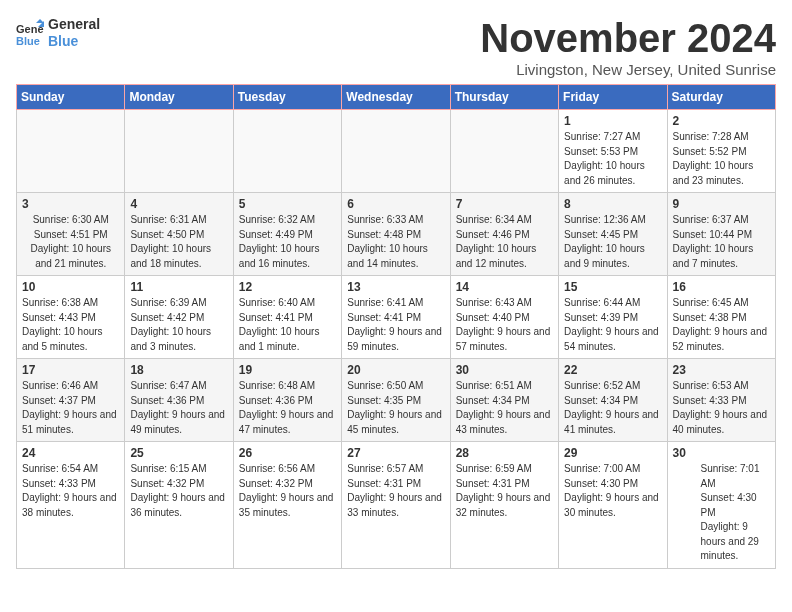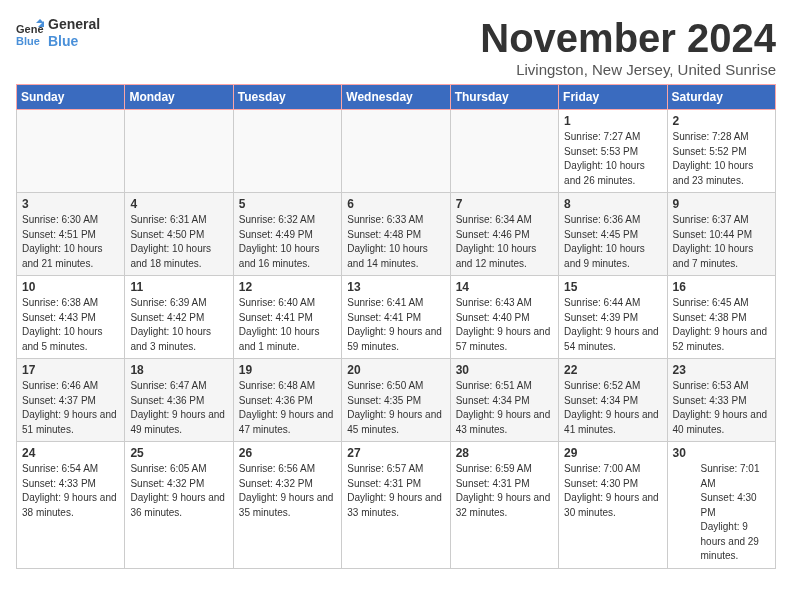--- a/index.html
+++ b/index.html
@@ -127,21 +127,21 @@
         <td>
           <div class="day-number">2</div>
           <div class="day-info" style="white-space: pre-line;">Sunrise: 7:28 AM
 Sunset: 5:52 PM
 Daylight: 10 hours and 23 minutes.</div>
         </td>
       </tr>
       <tr>
         <td>
           <div class="day-number">3</div>
-          <div class="day-info" style="white-space: pre-line;">Sunrise: 6:30 AM
+          <div class="day-info" style="white-space: pre-line; text-align: center;">Sunrise: 6:30 AM
 Sunset: 4:51 PM
 Daylight: 10 hours and 21 minutes.</div>
         </td>
         <td>
           <div class="day-number">4</div>
           <div class="day-info" style="white-space: pre-line;">Sunrise: 6:31 AM
 Sunset: 4:50 PM
 Daylight: 10 hours and 18 minutes.</div>
         </td>
         <td>
@@ -157,21 +157,21 @@
 Daylight: 10 hours and 14 minutes.</div>
         </td>
         <td>
           <div class="day-number">7</div>
           <div class="day-info" style="white-space: pre-line;">Sunrise: 6:34 AM
 Sunset: 4:46 PM
 Daylight: 10 hours and 12 minutes.</div>
         </td>
         <td>
           <div class="day-number">8</div>
-          <div class="day-info" style="white-space: pre-line;">Sunrise: 6:36 AM
+          <div class="day-info" style="white-space: pre-line;">Sunrise: 12:36 AM
 Sunset: 4:45 PM
 Daylight: 10 hours and 9 minutes.</div>
         </td>
         <td>
           <div class="day-number">9</div>
           <div class="day-info" style="white-space: pre-line;">Sunrise: 6:37 AM
 Sunset: 10:44 PM
 Daylight: 10 hours and 7 minutes.</div>
         </td>
       </tr>
@@ -265,21 +265,21 @@
       </tr>
       <tr>
         <td>
           <div class="day-number">24</div>
           <div class="day-info" style="white-space: pre-line;">Sunrise: 6:54 AM
 Sunset: 4:33 PM
 Daylight: 9 hours and 38 minutes.</div>
         </td>
         <td>
           <div class="day-number">25</div>
-          <div class="day-info" style="white-space: pre-line;">Sunrise: 6:05 AM
+          <div class="day-info" style="white-space: pre-line;">Sunrise: 6:15 AM
 Sunset: 4:32 PM
 Daylight: 9 hours and 36 minutes.</div>
         </td>
         <td>
           <div class="day-number">26</div>
           <div class="day-info" style="white-space: pre-line;">Sunrise: 6:56 AM
 Sunset: 4:32 PM
 Daylight: 9 hours and 35 minutes.</div>
         </td>
         <td>

